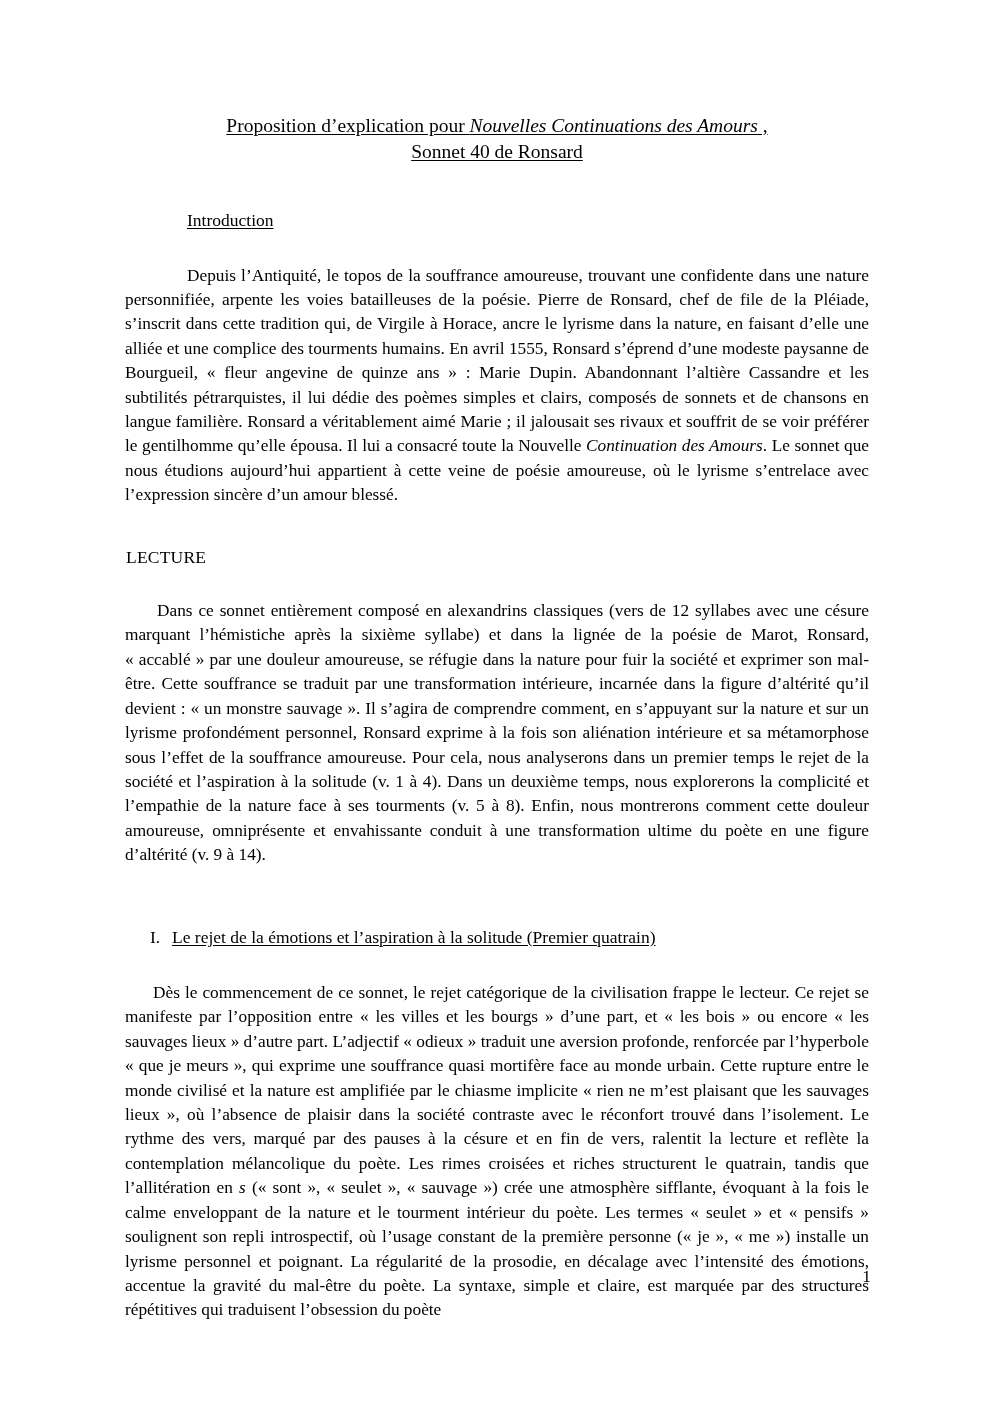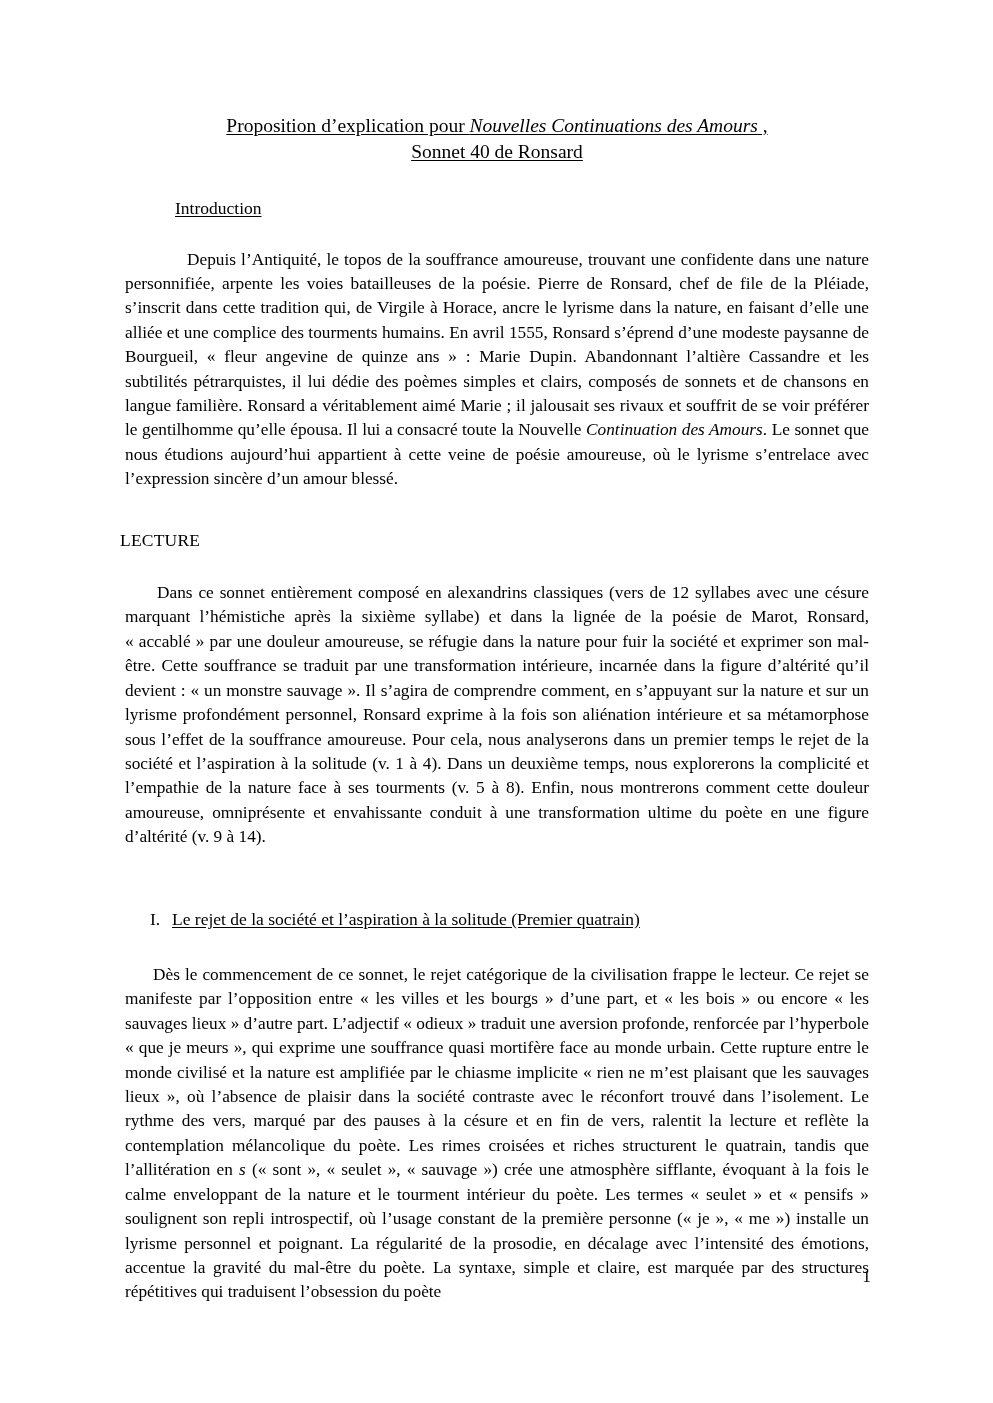--- a/index.html
+++ b/index.html
@@ -38,41 +38,41 @@
   .u {
     text-decoration: underline;
     text-underline-offset: 2px;
   }
   .it {
     font-style: italic;
   }
   .section-label {
     font-size: 17.5px;
     line-height: 24.5px;
-    margin: 0;
+    margin: 12px;
     padding-top: 31px;
     padding-left: 58px;
     font-weight: normal;
   }
   p.body-text {
     font-size: 17.3px;
     line-height: 24.4px;
     text-align: justify;
     text-justify: inter-word;
     margin: 8px;
     hyphens: none;
   }
   p.para-intro {
     padding-top: 19px;
     text-indent: 62px;
   }
   .lecture-head {
     font-size: 17.5px;
     line-height: 24.5px;
-    margin: 3px;
+    margin: 9px;
     padding-top: 28px;
     font-weight: normal;
     letter-spacing: 0.2px;
   }
   p.para-lecture {
     padding-top: 21px;
     text-indent: 32px;
   }
   .roman-head {
     display: flex;
@@ -116,21 +116,21 @@
     <h2 class="section-label"><span class="u">Introduction</span></h2>
 
     <p class="body-text para-intro"><span>Depuis l’Antiquité, le topos de la souffrance amoureuse, trouvant une confidente dans une nature personnifiée, arpente les voies batailleuses de la poésie. Pierre de Ronsard, chef de file de la Pléiade, s’inscrit dans cette tradition qui, de Virgile à Horace, ancre le lyrisme dans la nature, en faisant d’elle une alliée et une complice des tourments humains. En avril 1555, Ronsard s’éprend d’une modeste paysanne de Bourgueil, «&nbsp;fleur angevine de quinze ans&nbsp;» : Marie Dupin. Abandonnant l’altière Cassandre et les subtilités pétrarquistes, il lui dédie des poèmes simples et clairs, composés de sonnets et de chansons en langue familière. Ronsard a véritablement aimé Marie ; il jalousait ses rivaux et souffrit de se voir préférer le gentilhomme qu’elle épousa. Il lui a consacré toute la Nouvelle </span><span class="it">Continuation des Amours</span><span>. Le sonnet que nous étudions aujourd’hui appartient à cette veine de poésie amoureuse, où le lyrisme s’entrelace avec l’expression sincère d’un amour blessé.</span></p>
 
     <h2 class="lecture-head">LECTURE</h2>
 
     <p class="body-text para-lecture">Dans ce sonnet entièrement composé en alexandrins classiques (vers de 12 syllabes avec une césure marquant l’hémistiche après la sixième syllabe) et dans la lignée de la poésie de Marot, Ronsard, «&nbsp;accablé&nbsp;» par une douleur amoureuse, se réfugie dans la nature pour fuir la société et exprimer son mal-être. Cette souffrance se traduit par une transformation intérieure, incarnée dans la figure d’altérité qu’il devient : «&nbsp;un monstre sauvage&nbsp;». Il s’agira de comprendre comment, en s’appuyant sur la nature et sur un lyrisme profondément personnel, Ronsard exprime à la fois son aliénation intérieure et sa métamorphose sous l’effet de la souffrance amoureuse. Pour cela, nous analyserons dans un premier temps le rejet de la société et l’aspiration à la solitude (v. 1 à 4). Dans un deuxième temps, nous explorerons la complicité et l’empathie de la nature face à ses tourments (v. 5 à 8). Enfin, nous montrerons comment cette douleur amoureuse, omniprésente et envahissante conduit à une transformation ultime du poète en une figure d’altérité (v. 9 à 14).</p>
 
     <div class="roman-head">
       <span class="num">I.</span>
-      <span class="u">Le rejet de la société et l’aspiration à la solitude (Premier quatrain)</span>
+      <span class="u">Le rejet de la émotions et l’aspiration à la solitude (Premier quatrain)</span>
     </div>
 
     <p class="body-text para-one"><span>Dès le commencement de ce sonnet, le rejet catégorique de la civilisation frappe le lecteur. Ce rejet se manifeste par l’opposition entre «&nbsp;les villes et les bourgs&nbsp;» d’une part, et «&nbsp;les bois&nbsp;» ou encore «&nbsp;les sauvages lieux&nbsp;» d’autre part. L’adjectif «&nbsp;odieux&nbsp;» traduit une aversion profonde, renforcée par l’hyperbole «&nbsp;que je meurs&nbsp;», qui exprime une souffrance quasi mortifère face au monde urbain. Cette rupture entre le monde civilisé et la nature est amplifiée par le chiasme implicite «&nbsp;rien ne m’est plaisant que les sauvages lieux&nbsp;», où l’absence de plaisir dans la société contraste avec le réconfort trouvé dans l’isolement. Le rythme des vers, marqué par des pauses à la césure et en fin de vers, ralentit la lecture et reflète la contemplation mélancolique du poète. Les rimes croisées et riches structurent le quatrain, tandis que l’allitération en </span><span class="it">s</span><span> («&nbsp;sont&nbsp;», «&nbsp;seulet&nbsp;», «&nbsp;sauvage&nbsp;») crée une atmosphère sifflante, évoquant à la fois le calme enveloppant de la nature et le tourment intérieur du poète. Les termes «&nbsp;seulet&nbsp;» et «&nbsp;pensifs&nbsp;» soulignent son repli introspectif, où l’usage constant de la première personne («&nbsp;je&nbsp;», «&nbsp;me&nbsp;») installe un lyrisme personnel et poignant. La régularité de la prosodie, en décalage avec l’intensité des émotions, accentue la gravité du mal-être du poète. La syntaxe, simple et claire, est marquée par des structures répétitives qui traduisent l’obsession du poète</span></p>
 
   </div>
 
   <div class="page-number">1</div>
 </div>
 
 </body></html>

